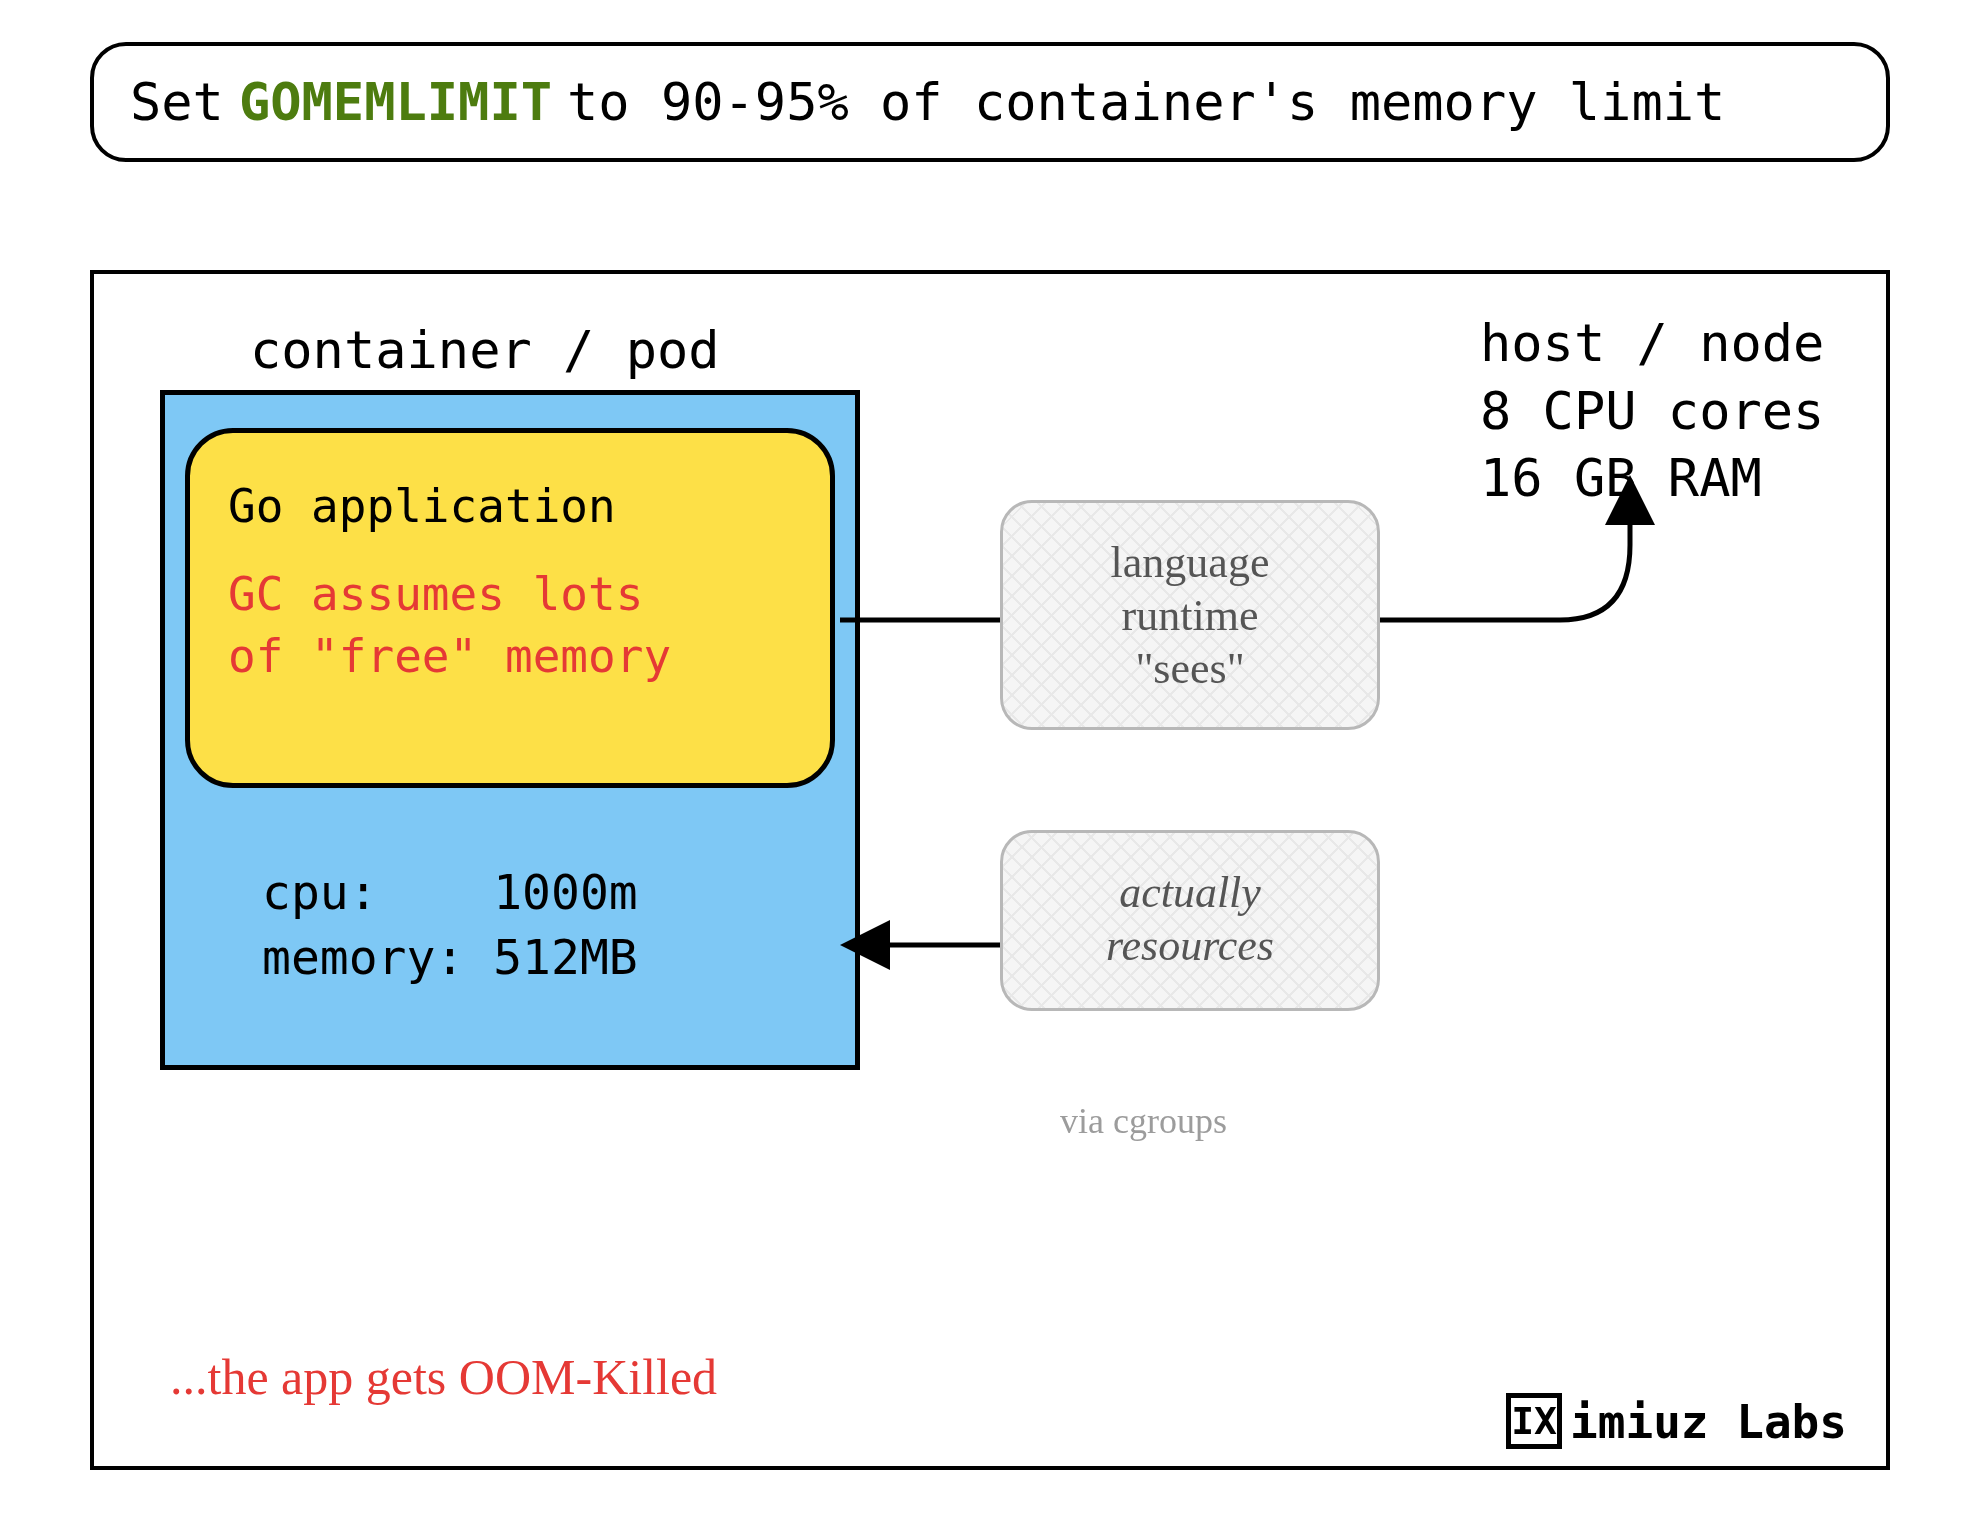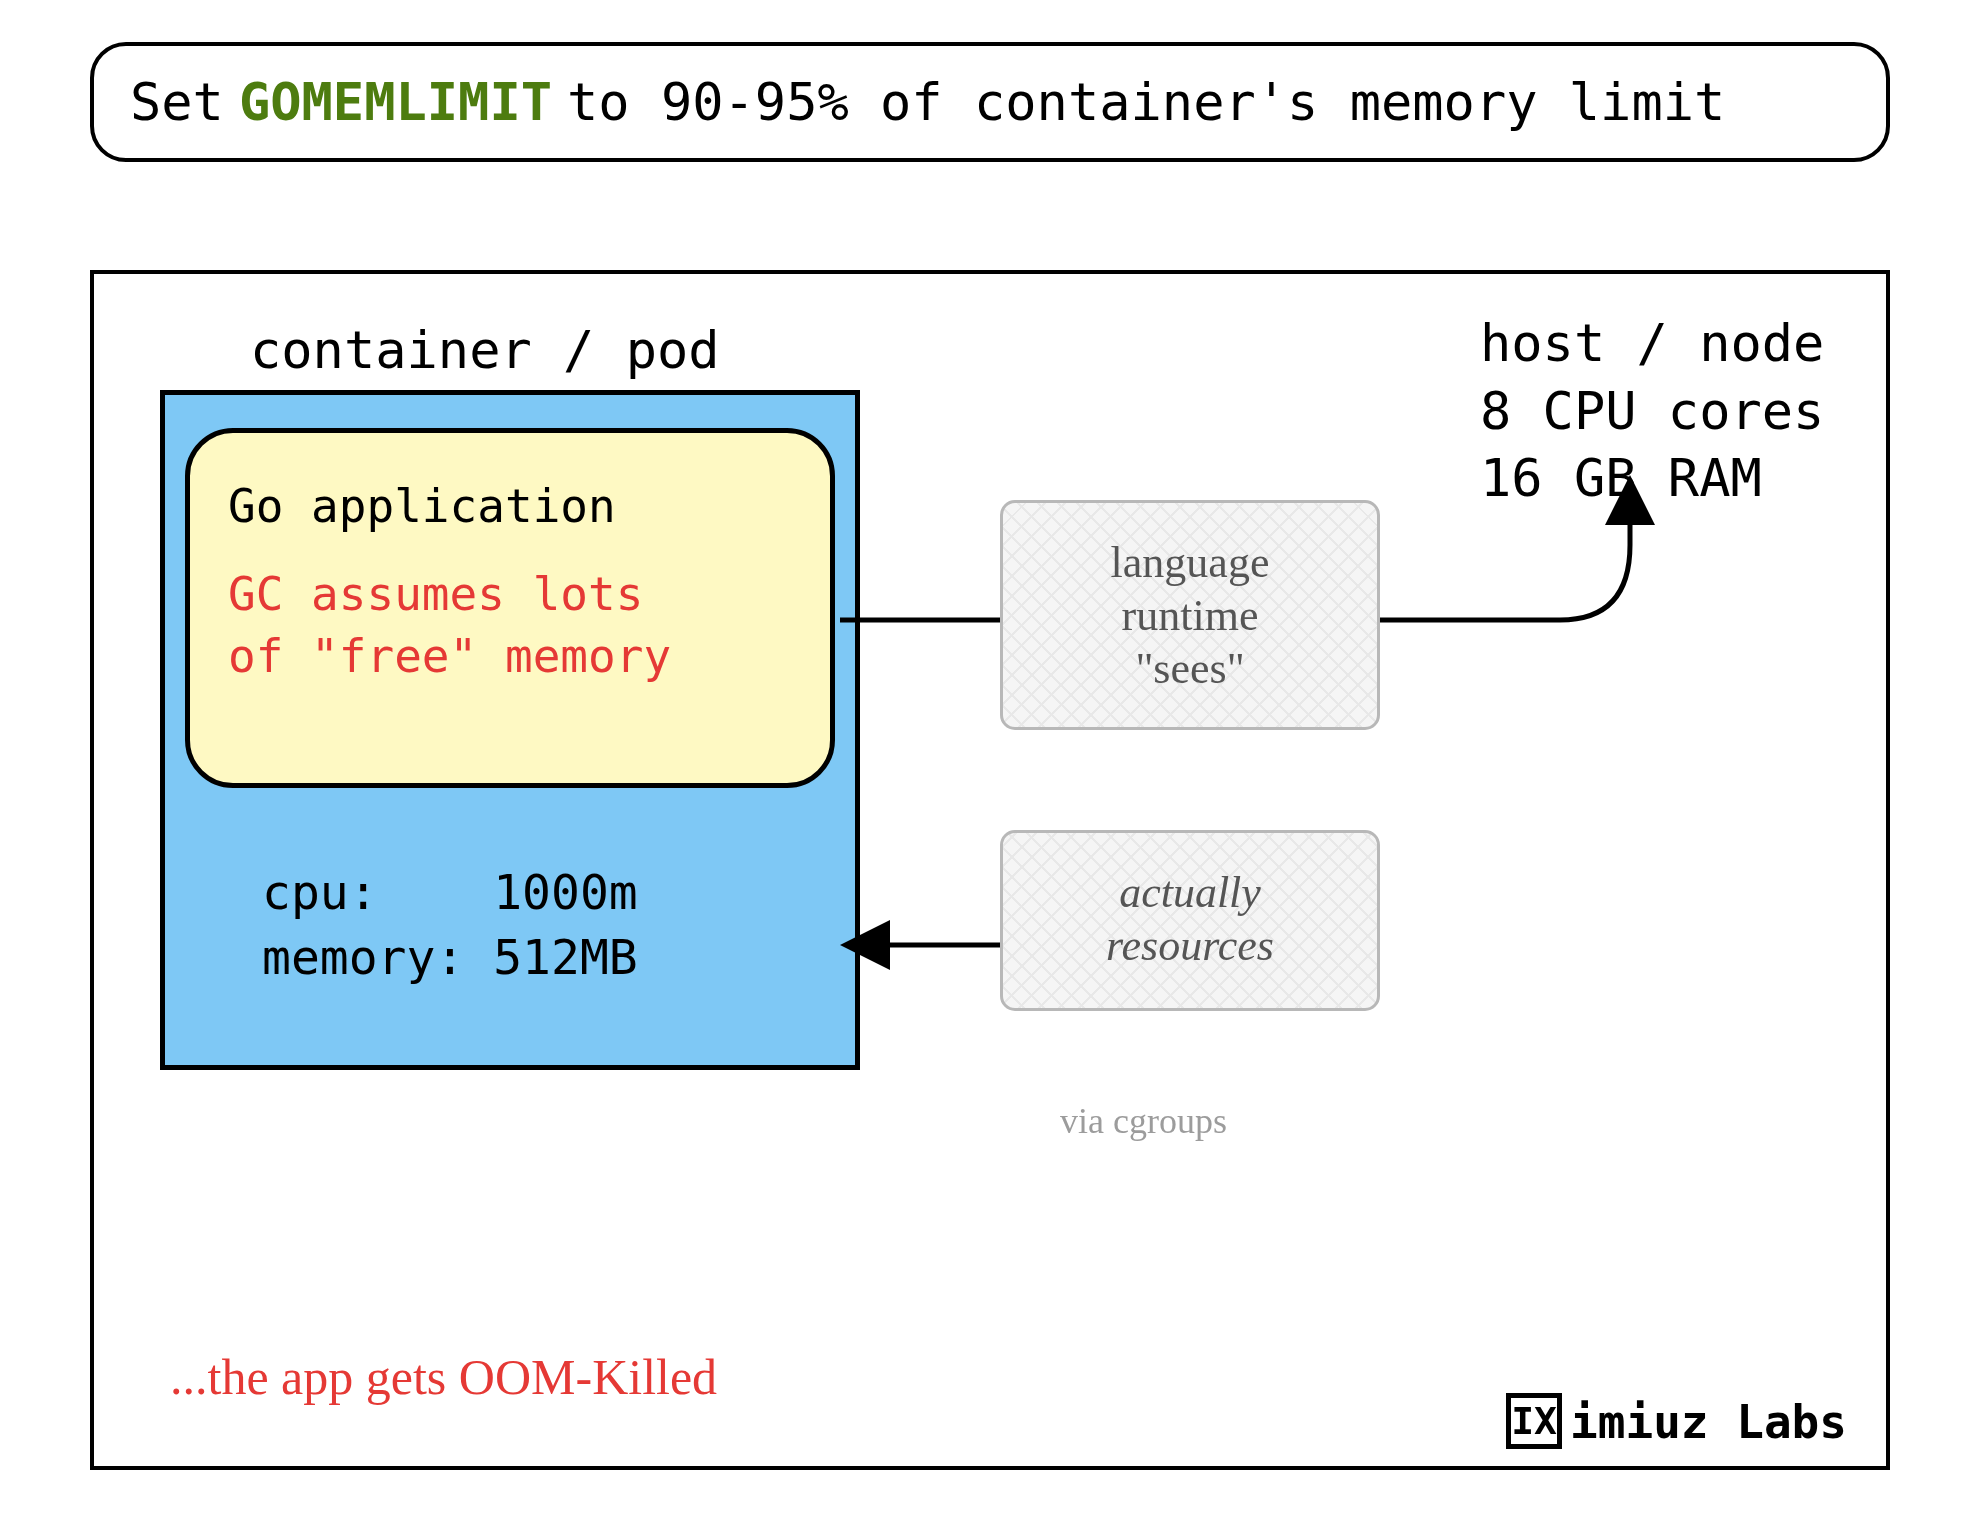--- a/index.html
+++ b/index.html
@@ -55,21 +55,21 @@
     position: absolute;
     left: 160px; top: 390px;
     width: 700px; height: 680px;
     background: #7ec8f5;
     border: 5px solid #000;
   }
   .app-box {
     position: absolute;
     left: 185px; top: 428px;
     width: 650px; height: 360px;
-    background: #fef9c3;
+    background: #fde047;
     border: 5px solid #000;
     border-radius: 48px;
     padding: 42px 38px;
     font-size: 46px;
     line-height: 1.35;
   }
   .limits {
     position: absolute;
     left: 262px; top: 860px;
     font-size: 48px;
@@ -91,21 +91,21 @@
     font-size: 52px;
     line-height: 1.3;
   }
 
   
   .callout {
     position: absolute;
     width: 380px;
     padding: 34px 24px;
     border: 3px solid #b8b8b8;
-    border-radius: 15px;
+    border-radius: 32px;
     background:
       repeating-linear-gradient(45deg, #e8e8e8 0 2px, transparent 2px 14px),
       repeating-linear-gradient(-45deg, #e8e8e8 0 2px, transparent 2px 14px),
       #f5f5f5;
     color: #555;
     font-size: 44px;
     line-height: 1.2;
     text-align: center;
   }
   .callout.sees { left: 1000px; top: 500px; height: 230px; }

